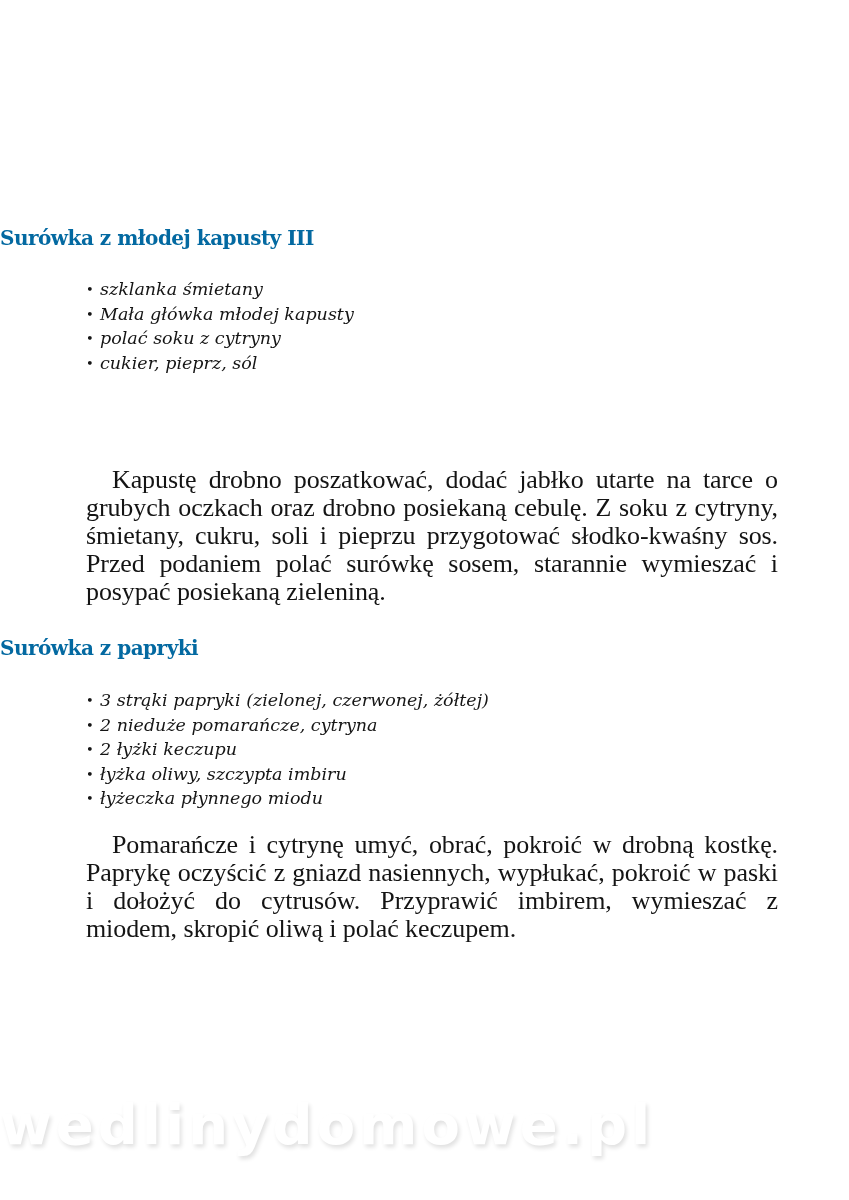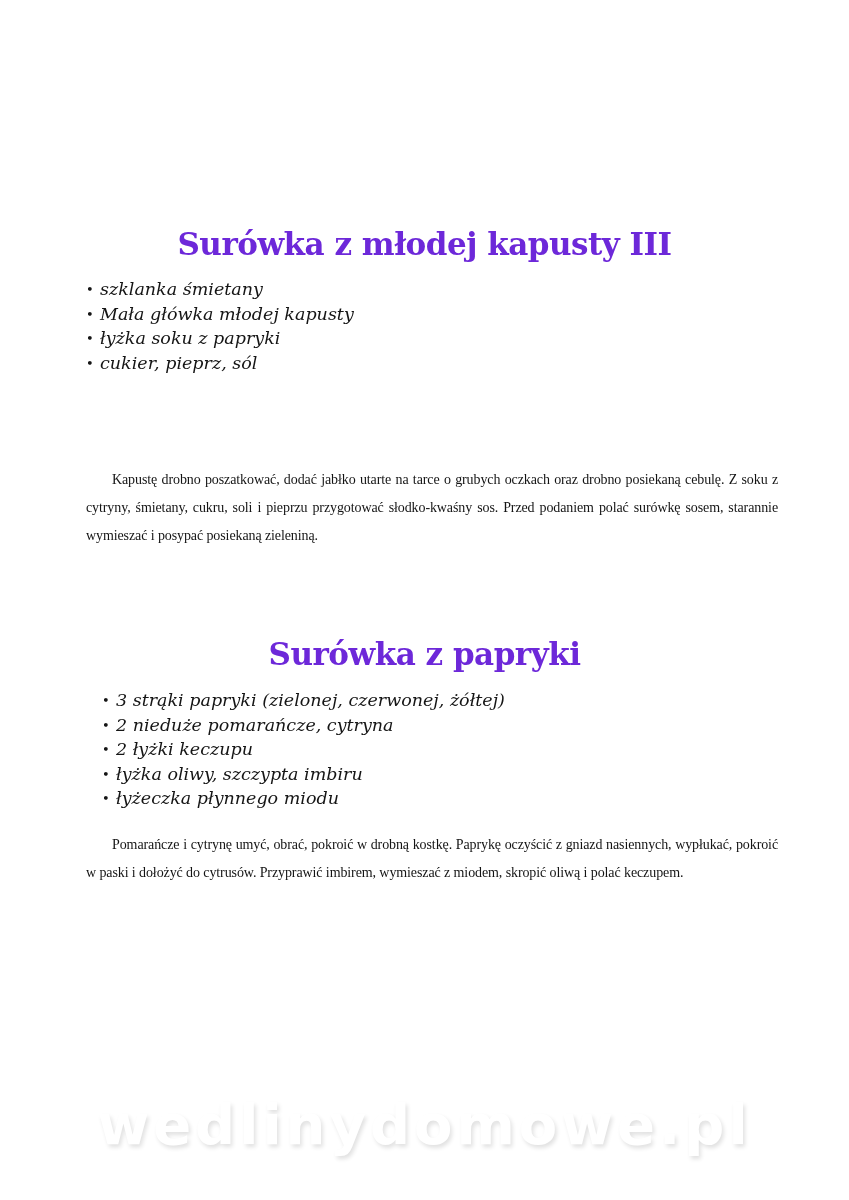--- a/index.html
+++ b/index.html
@@ -17,27 +17,26 @@
     }
     .page {
       position: absolute;
       left: 0; top: 0;
       width: 849px; height: 1200px;
     }
     .recipe-title {
       position: absolute;
       left: 0;
       width: 849px;
-      text-align: center;
       font-family: "DejaVu Serif", serif;
       font-weight: bold;
-      font-size: 31px;
+      font-size: 20px;
       letter-spacing: -0.5px;
       margin: 0;
-      color: #6d28d9;
+      color: #0369a1;
     }
     .ingredients {
       position: absolute;
       left: 86px;
       margin: 0;
       padding: 0;
       list-style: none;
     }
     .ingredients li {
       font-family: "DejaVu Serif", serif;
@@ -54,60 +53,59 @@
       font-style: normal;
       font-size: 13px;
       vertical-align: 1px;
     }
     .instructions {
       position: absolute;
       left: 86px;
       width: 692px;
       margin: 0;
       font-family: "Liberation Serif", serif;
-      font-size: 14px;
+      font-size: 26px;
       line-height: 28px;
       text-align: justify;
       text-indent: 26px;
       color: #141414;
       letter-spacing: -0.1px;
     }
     .watermark {
       position: absolute;
       left: 0;
       top: 1092px;
       width: 849px;
-      text-align: center;
       font-family: "DejaVu Sans", sans-serif;
       font-weight: bold;
       font-size: 56px;
       letter-spacing: 4px;
       color: #ffffff;
       text-shadow: 2px 3px 4px rgba(0,0,0,0.12);
     }
   </style>
 </head>
 <body>
 
 <div class="page">
 
   <section>
     <h1 class="recipe-title" style="top:226px;">Surówka z młodej kapusty III</h1>
     <ul class="ingredients" style="top:277px;">
       <li><span class="bullet">•</span><span>szklanka śmietany</span></li>
       <li><span class="bullet">•</span><span>Mała główka młodej kapusty</span></li>
-      <li><span class="bullet">•</span><span>łyżka soku z papryki</span></li>
+      <li><span class="bullet">•</span><span>polać soku z cytryny</span></li>
       <li><span class="bullet">•</span><span>cukier, pieprz, sól</span></li>
     </ul>
     <p class="instructions" style="top:466px;">Kapustę drobno poszatkować, dodać jabłko utarte na tarce o grubych oczkach oraz drobno posiekaną cebulę. Z soku z cytryny, śmietany, cukru, soli i pieprzu przygotować słodko-kwaśny sos. Przed podaniem polać surówkę sosem, starannie wymieszać i posypać posiekaną zieleniną.</p>
   </section>
 
   <section>
     <h1 class="recipe-title" style="top:636px;">Surówka z papryki</h1>
-    <ul class="ingredients" style="top:688px;margin-left:16px;">
+    <ul class="ingredients" style="top:688px;">
       <li><span class="bullet">•</span><span>3 strąki papryki (zielonej, czerwonej, żółtej)</span></li>
       <li><span class="bullet">•</span><span>2 nieduże pomarańcze, cytryna</span></li>
       <li><span class="bullet">•</span><span>2 łyżki keczupu</span></li>
       <li><span class="bullet">•</span><span>łyżka oliwy, szczypta imbiru</span></li>
       <li><span class="bullet">•</span><span>łyżeczka płynnego miodu</span></li>
     </ul>
     <p class="instructions" style="top:831px;">Pomarańcze i cytrynę umyć, obrać, pokroić w drobną kostkę. Paprykę oczyścić z gniazd nasiennych, wypłukać, pokroić w paski i dołożyć do cytrusów. Przyprawić imbirem, wymieszać z miodem, skropić oliwą i polać keczupem.</p>
   </section>
 
   <div class="watermark">wedlinydomowe.pl</div>

